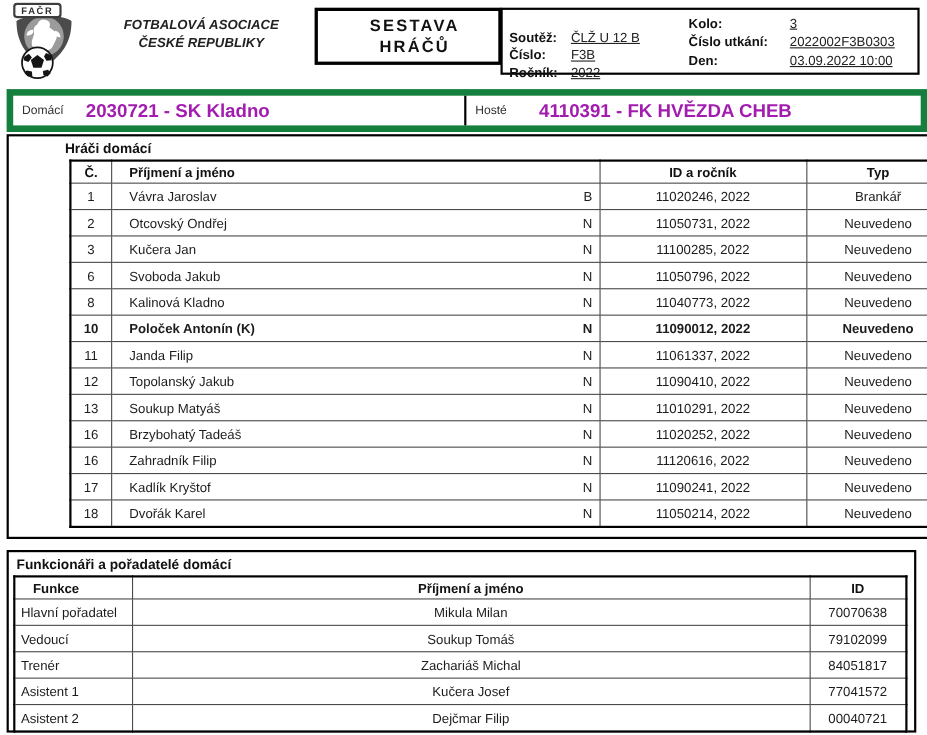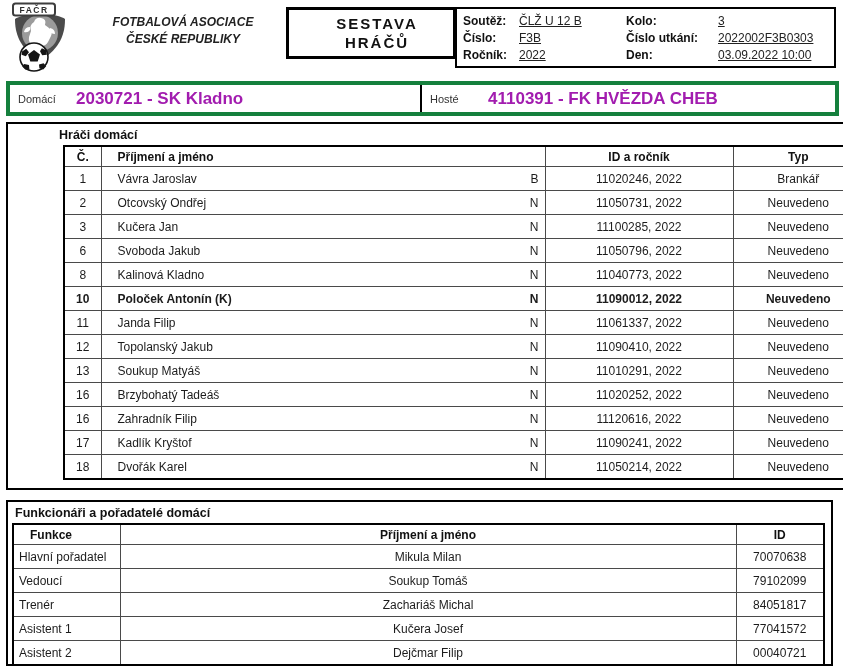--- a/index.html
+++ b/index.html
@@ -18,32 +18,32 @@
   .title-box {
     position:absolute; left:286px; top:7px; width:152px; height:46px; border:3px solid #000;
     display:flex; flex-direction:column; align-items:center; justify-content:center;
     font-weight:bold; font-size:15px; letter-spacing:2px; line-height:19px; color:#111;padding-left:12px;
   }
   .info-box {
     position:absolute; left:455px; top:7px; right:7px; height:51px; border:2px solid #000;
     padding:3px 6px; display:flex;
   }
   .info-col { display:flex; flex-direction:column; justify-content:space-around; }
-  .info-col.left  { width:163px; }
+  .info-col.left  { width:163px;margin-top:14px; }
   .info-col.right { flex:1; }
   .info-row   { display:flex; font-size:12px; line-height:16px; }
   .info-label { font-weight:bold; color:#111; }
   .left  .info-label { width:56px; }
   .right .info-label { width:92px; }
   .info-value { color:#222;text-decoration:underline; }
 
   
   .teams {
     position:absolute; top:81px; left:6px; width:825px; height:27px;
-    border:4px solid #15803d; display:flex; background:#fff;
+    border:6px solid #15803d; display:flex; background:#fff;
   }
   .team-cell { display:flex; align-items:center; }
   .team-cell.home { width:410px; border-right:2px solid #000; }
   .team-cell.away { flex:1; }
   .team-role { font-size:11px; color:#333; margin-left:8px; width:58px; flex:none; }
   .team-name { font-size:17px; font-weight:bold; color:#a21caf; white-space:nowrap; }
 
   
   .section { position:absolute; left:6px; width:823px; border:2px solid #000; background:#fff; }
   .section.players   { top:122px; height:364px;padding-left:44px; }

